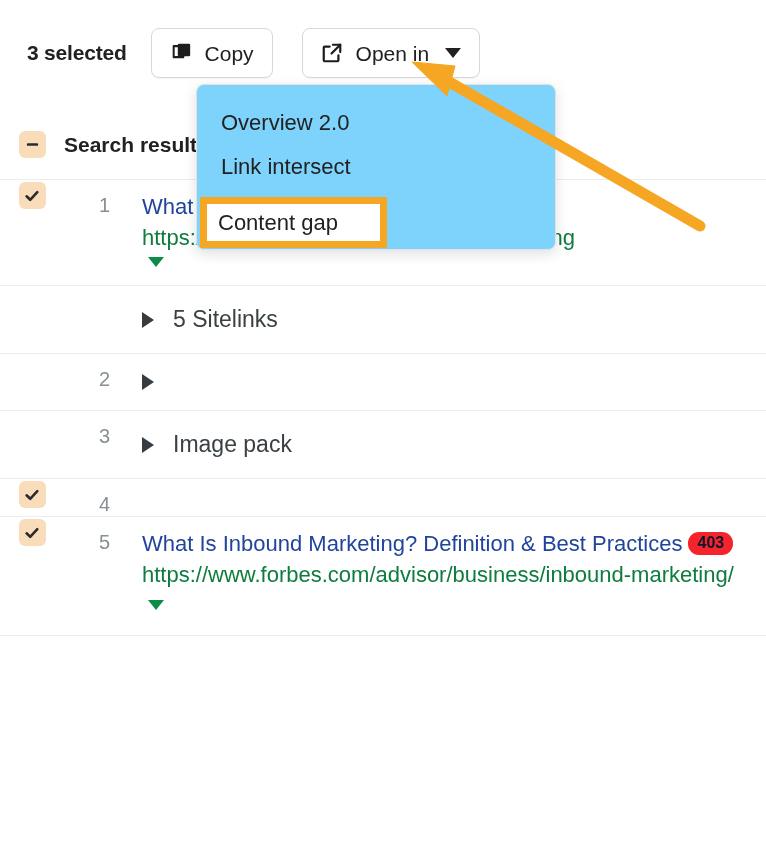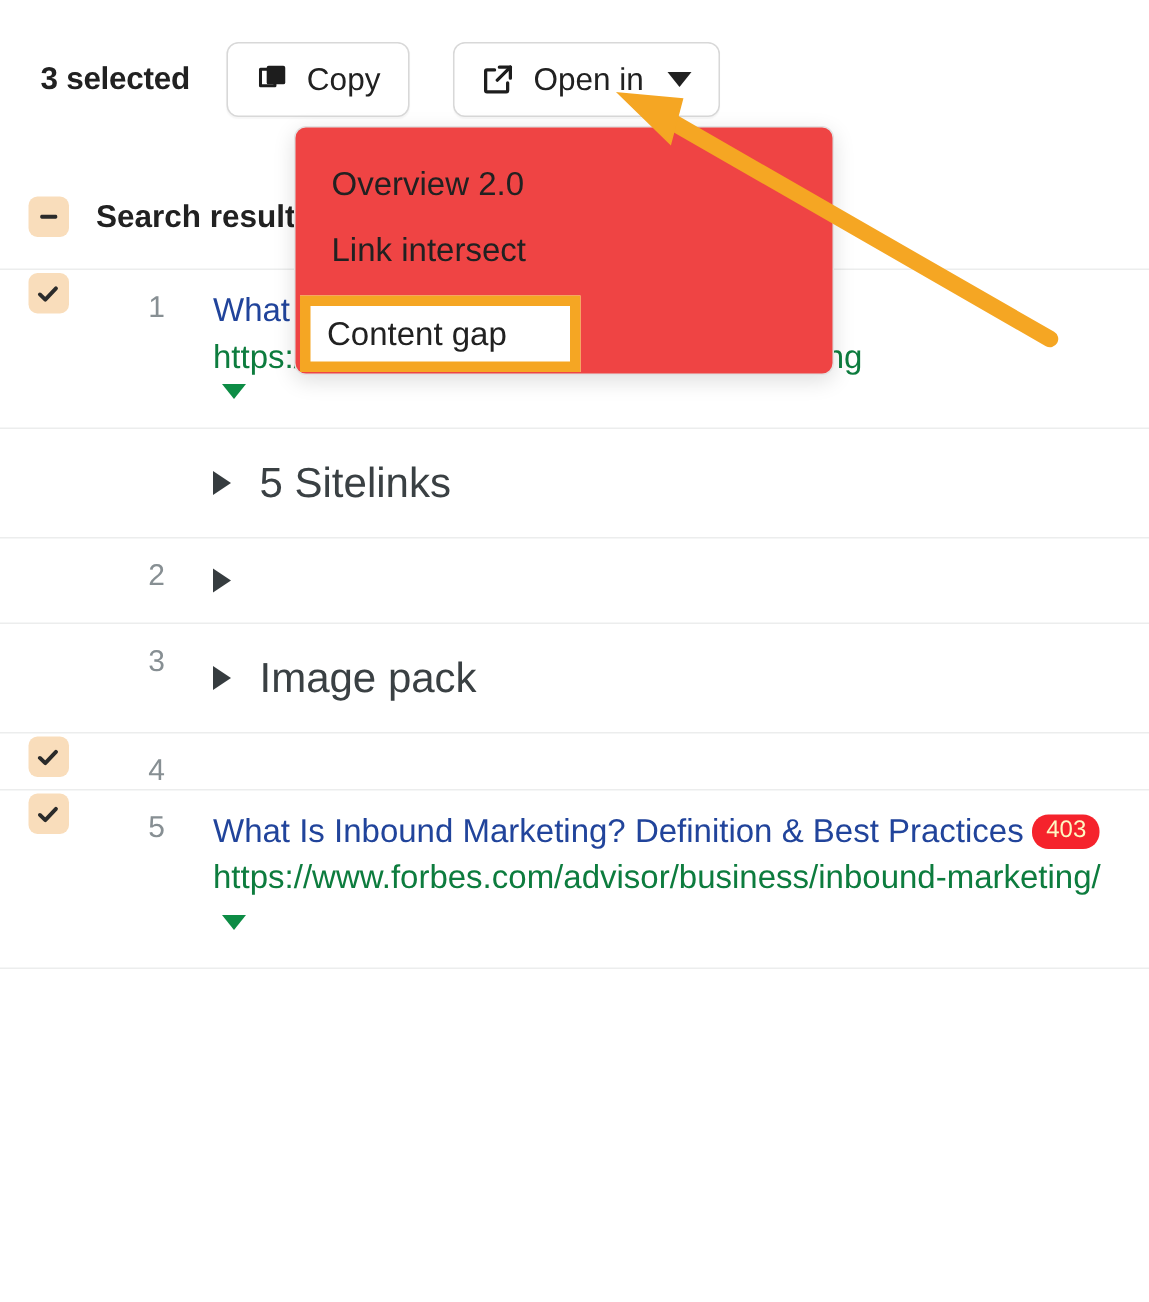--- a/index.html
+++ b/index.html
@@ -147,23 +147,23 @@
     border-right: 8px solid transparent;
     border-top: 10px solid #0d8c45;
     vertical-align: middle;
     margin-left: 6px;
     margin-bottom: 3px;
     cursor: pointer;
   }
   .badge {
     display: inline-block;
     background: #f5232c;
-    color: #fef9c3;
+    color: #0f172a;
     font-size: 16px;
-    font-weight: normal;
+    font-weight: bold;
     border-radius: 11px;
     padding: 2px 9px 3px;
     vertical-align: 3px;
     margin-left: 6px;
     line-height: 1.1;
   }
 
   
   .feature-cell {
     flex: 1;
@@ -175,33 +175,33 @@
   }
   .tri-right {
     width: 0; height: 0;
     border-top: 8px solid transparent;
     border-bottom: 8px solid transparent;
     border-left: 12px solid #363c3f;
     flex: none;
     cursor: pointer;
   }
   .feature-label {
-    font-size: 28px;
+    font-size: 23px;
     color: #3a4043;
     white-space: nowrap;
   }
   .sub-row .rank-cell { visibility: hidden; }
 
   
   .dropdown {
     position: absolute;
     left: 196px;
     top: 84px;
     width: 360px;
-    background: #ef4444;
+    background: #7dd3fc;
     border: 1px solid #e2e2e2;
     border-radius: 8px;
     box-shadow: 0 4px 14px rgba(0,0,0,0.13);
     padding: 16px 0 16px;
     z-index: 30;
     box-sizing: border-box;
   }
   .menu-item {
     font-size: 22px;
     color: #212121;

